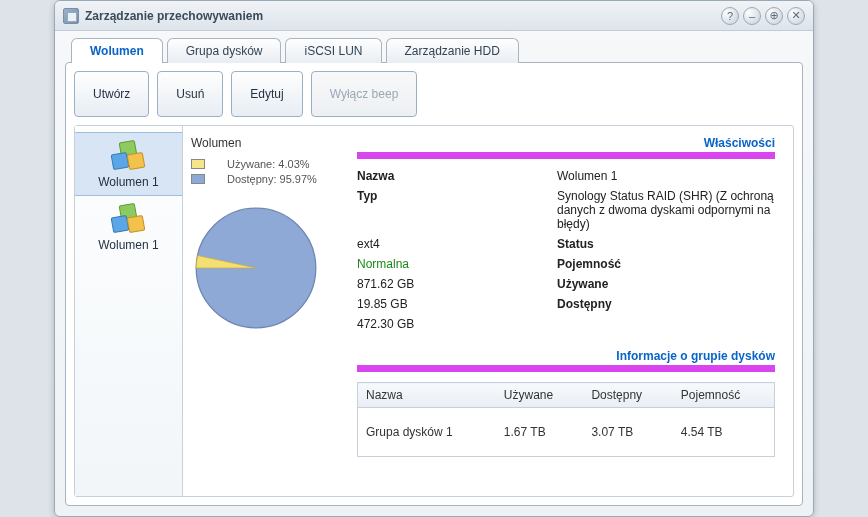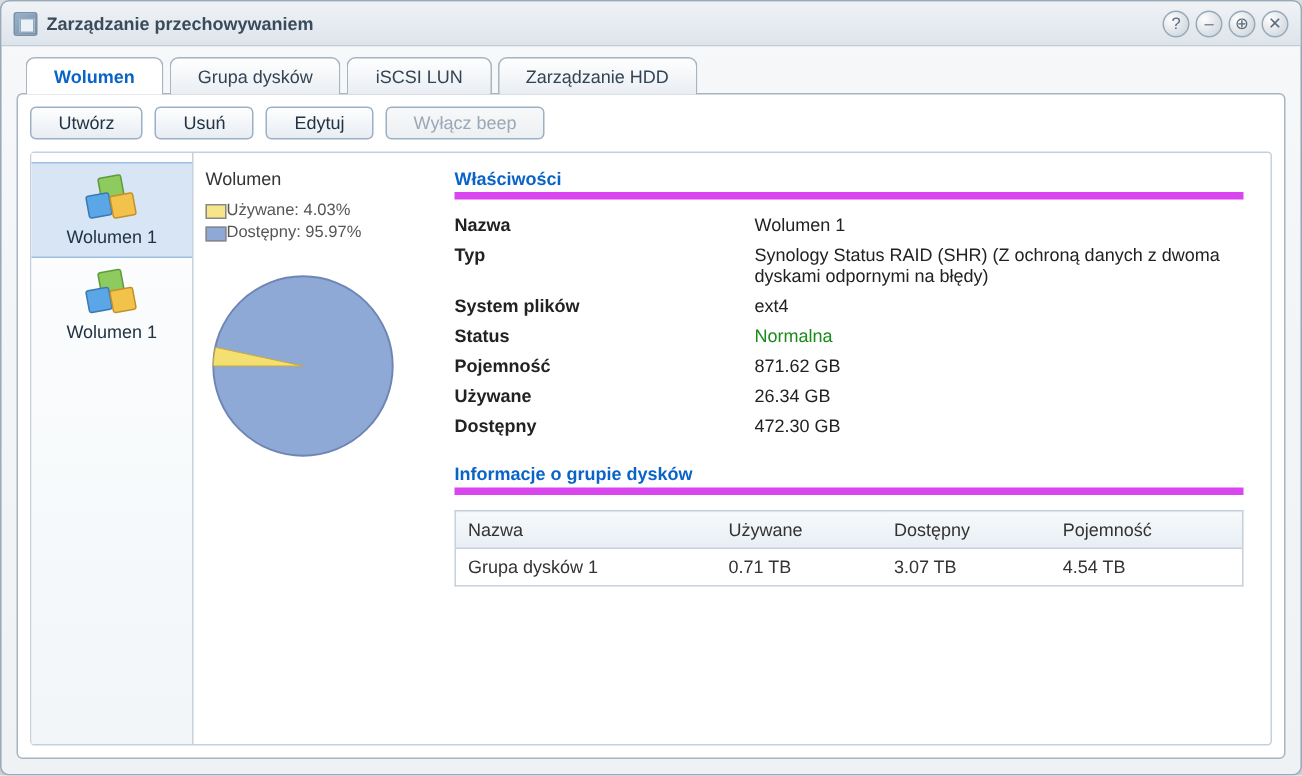--- a/index.html
+++ b/index.html
@@ -4,21 +4,21 @@
 <style>
   * { box-sizing: border-box; }
   body {
     margin: 0;
     background: #dde3e9;
     font-family: Verdana, Arial, sans-serif;
     font-size: 12px;
     color: #333;
   }
   .window {
-    width: 868px;
+    width: 760px;
     height: 517px;
     background: linear-gradient(#f6f8fa,#eef2f5);
     border: 1px solid #9aa9b7;
     border-radius: 6px;
     margin: 0 auto;
     display: flex;
     flex-direction: column;
     box-shadow: 0 2px 6px rgba(0,0,0,0.2);
   }
   .titlebar {
@@ -89,21 +89,21 @@
     padding:8px;
     display:flex; flex-direction:column;
   }
   .toolbar {
     display:flex; gap:8px; margin-bottom:8px;
   }
   .btn {
     background: linear-gradient(#fefefe,#e7edf3);
     border:1px solid #9cb0c4;
     border-radius: 4px;
-    padding: 3px 18px;
+    padding: 15px 18px;
     color:#234;
     cursor:pointer;
     text-align:right;
   }
   .btn.disabled {
     color:#9aa9b7;
     cursor:default;
     background:linear-gradient(#f7f8f9,#edf0f3);
   }
   .content {
@@ -137,56 +137,57 @@
   .cube .c3{ left:18px; top:12px; background:#f3c24a; border:1px solid #c4902a;}
   .vol-name { color:#234; }
   .main {
     flex:1; display:flex;
   }
   .mini-info {
     width:170px;
     padding:10px 8px;
   }
   .mini-title { color:#333; margin-bottom:8px; }
-  .legend { font-size:11px; color:#555; margin-bottom:3px; display:flex; align-items:flex-end; gap:0;}
+  .legend { font-size:11px; color:#555; margin-bottom:3px; display:flex; align-items:center; gap:22px;}
   .swatch { width:14px; height:10px; border:1px solid #888; display:inline-block;}
   .sw-used { background:#f7e58a;}
   .sw-avail{ background:#8ea9d6;}
   .pie {
     margin-top:18px;
     width:130px; height:130px;
     position:relative;
     display:flex; align-items:center; justify-content:center;
   }
   .pie svg { width:130px; height:130px; }
   .details {
     flex:1; padding:10px 18px 10px 4px;
   }
   .sect-title {
     color:#0a64c8; font-weight:bold;
-    border-bottom:5px solid #d946ef;
+    border-bottom:7px solid #d946ef;
     padding-bottom:2px;
     margin-bottom:10px;
     font-size:12px;
+    text-align:right;
   }
   .props { display:grid; grid-template-columns: 200px 1fr; row-gap:6px; margin-bottom:18px;}
   .props .k { font-weight:bold; color:#222;}
   .props .v { color:#222; }
   .v.green { color:#1a8a1a; }
   table.dg {
     width:100%; border-collapse:collapse; font-size:12px;
     border:1px solid #c5d0da;
   }
   table.dg th {
     background:linear-gradient(#f7fafc,#e8eef4);
     text-align:left; padding:5px 8px; font-weight:normal; color:#333;
     border-bottom:1px solid #c5d0da;
   }
   table.dg td {
-    padding:5px 8px; color:#333;
+    padding:17px 8px; color:#333;
   }
 </style>
 </head>
 <body>
 
 <div class="window">
   <div class="titlebar">
     <div class="win-icon"></div>
     <div class="title">Zarządzanie przechowywaniem</div>
     <div class="tb-btn">?</div>
@@ -253,50 +254,49 @@
 
           <div class="details">
             <div class="sect-title">Właściwości</div>
             <div class="props">
               <div class="k">Nazwa</div>
               <div class="v">Wolumen 1</div>
 
               <div class="k">Typ</div>
               <div class="v">Synology Status RAID (SHR) (Z ochroną danych z dwoma dyskami odpornymi na błędy)</div>
 
-              <div class="k">System plików</div>
               <div class="v">ext4</div>
 
               <div class="k">Status</div>
               <div class="v green">Normalna</div>
 
               <div class="k">Pojemność</div>
               <div class="v">871.62 GB</div>
 
               <div class="k">Używane</div>
-              <div class="v">26.34 GB</div>
+              <div class="v">19.85 GB</div>
 
               <div class="k">Dostępny</div>
               <div class="v">472.30 GB</div>
             </div>
 
             <div class="sect-title">Informacje o grupie dysków</div>
             <table class="dg">
               <thead>
                 <tr>
                   <th>Nazwa</th>
                   <th>Używane</th>
                   <th>Dostępny</th>
                   <th>Pojemność</th>
                 </tr>
               </thead>
               <tbody>
                 <tr>
                   <td>Grupa dysków 1</td>
-                  <td>0.71 TB</td>
+                  <td>1.67 TB</td>
                   <td>3.07 TB</td>
                   <td>4.54 TB</td>
                 </tr>
               </tbody>
             </table>
           </div>
         </div>
       </div>
     </div>
   </div>

